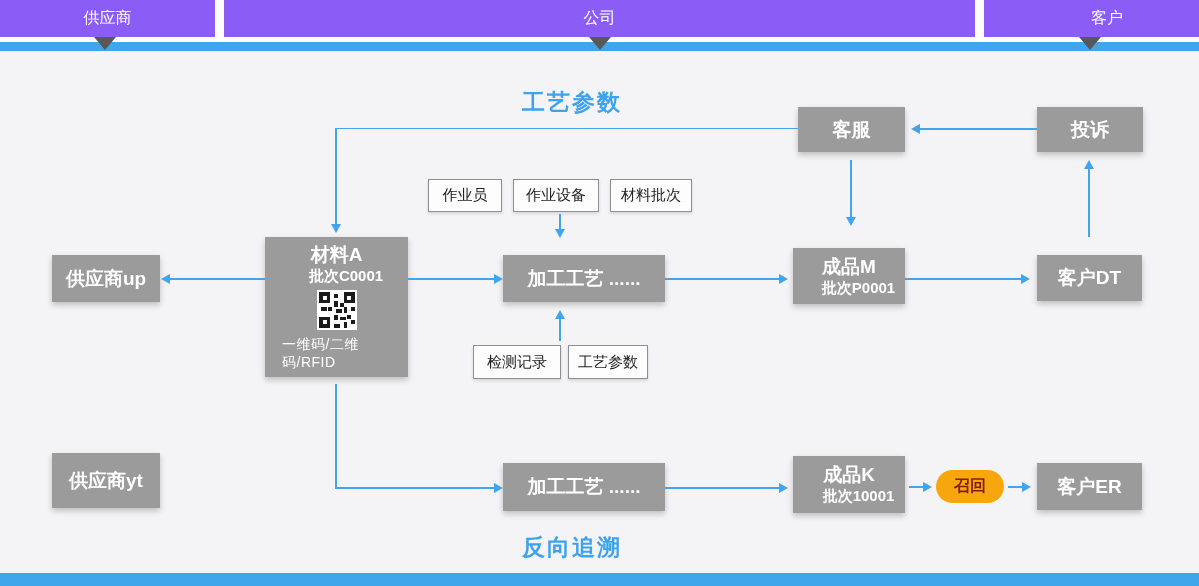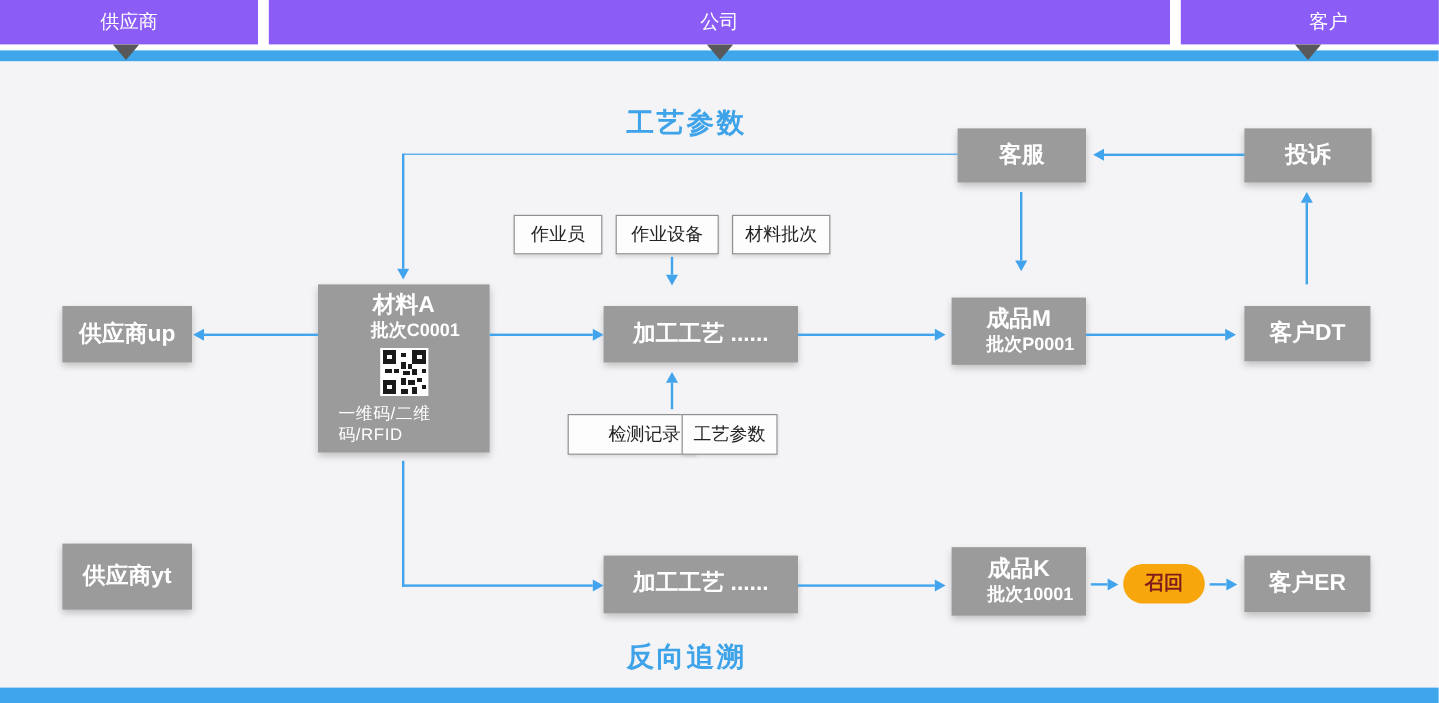--- a/index.html
+++ b/index.html
@@ -135,21 +135,21 @@
   <span>加工工艺  ......</span>
 </div>
 <div class="gnode" style="left:793px;top:248px;width:112px;height:56px;">
   <span>成品M</span>
   <span class="sub">批次P0001</span>
 </div>
 <div class="gnode" style="left:1037px;top:255px;width:105px;height:46px;">
   <span>客户DT</span>
 </div>
 
-<div class="tagbox" style="left:473px;top:345px;width:86px;height:32px;padding-left:20px;">
+<div class="tagbox" style="left:473px;top:345px;width:86px;height:32px;">
   <span>检测记录</span>
 </div>
 <div class="tagbox" style="left:568px;top:345px;width:78px;height:32px;">
   <span>工艺参数</span>
 </div>
 
 <div class="gnode" style="left:52px;top:453px;width:108px;height:55px;">
   <span>供应商yt</span>
 </div>
 <div class="gnode" style="left:503px;top:463px;width:162px;height:48px;">

